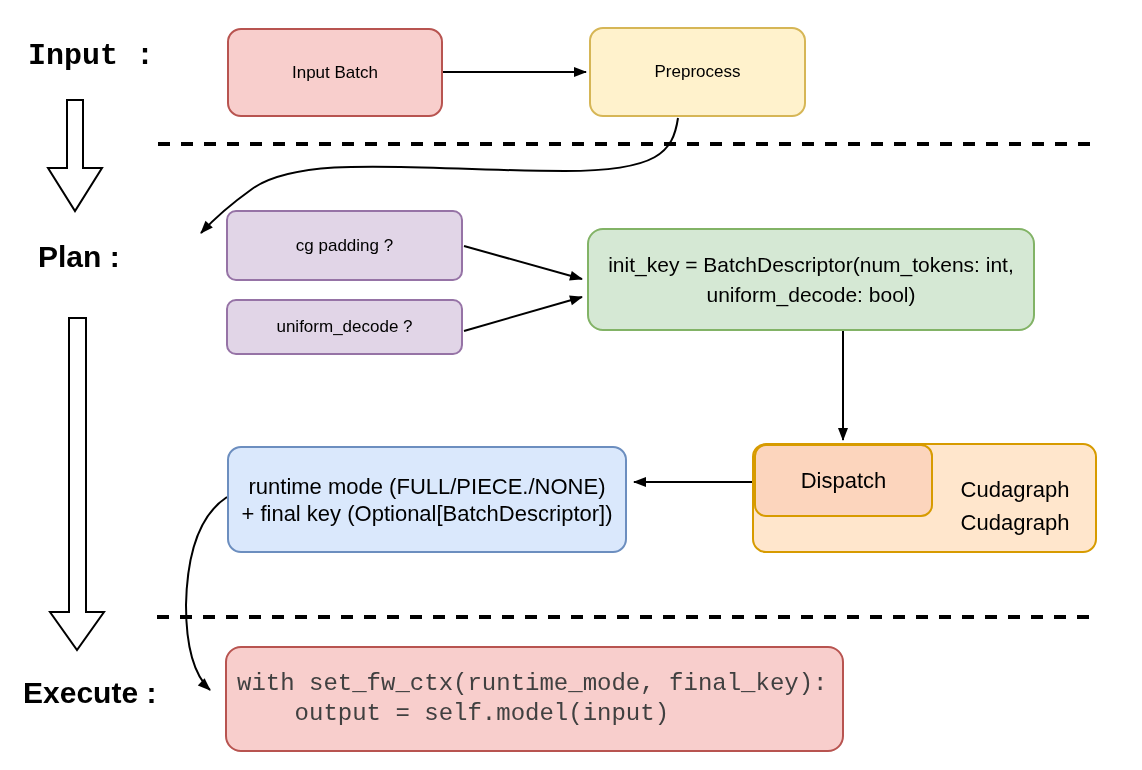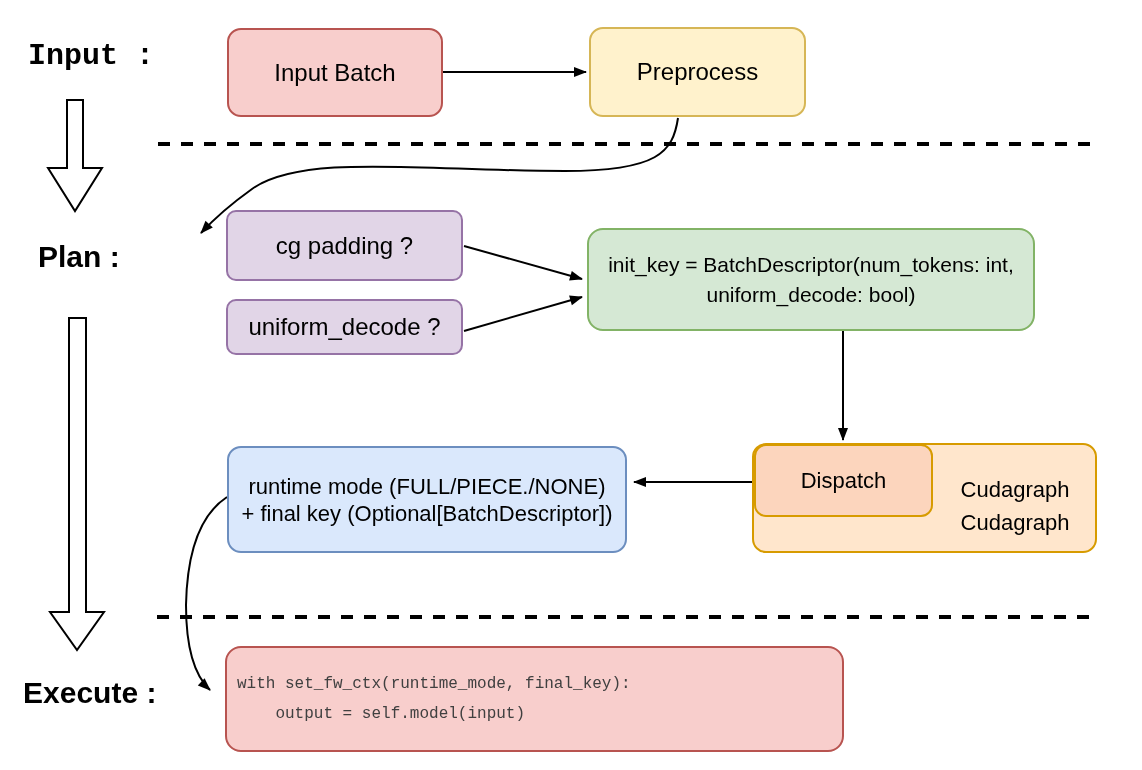--- a/index.html
+++ b/index.html
@@ -29,27 +29,27 @@
     text-align:center;color:#000;
   }
   .node span{display:block;}
   .red    {background:var(--red-fill);   border-color:var(--red-stroke);}
   .yellow {background:var(--yellow-fill);border-color:var(--yellow-stroke);}
   .purple {background:var(--purple-fill);border-color:var(--purple-stroke);border-radius:10px;}
   .green  {background:var(--green-fill); border-color:var(--green-stroke);border-radius:16px;}
   .blue   {background:var(--blue-fill);  border-color:var(--blue-stroke);}
   .orange {background:var(--orange-fill);border-color:var(--orange-stroke);}
   .dispatch{background:var(--dispatch-fill);border-color:var(--orange-stroke);border-radius:12px;}
-  .fs21{font-size:24px;}
+  .fs21{font-size:17px;}
   .fs22{font-size:22px;line-height:33px;}
   .fs18{font-size:22px;line-height:27px;}
   .green .ln{font-size:21px;line-height:30px;}
   .code{
     font-family:"Liberation Mono","DejaVu Sans Mono",monospace;
-    font-size:16px;line-height:30px;color:var(--code-text);
+    font-size:24px;line-height:30px;color:var(--code-text);
     align-items:flex-start;justify-content:center;text-align:left;
     padding-left:10px;white-space:pre;border-radius:16px;
   }
 </style>
 </head>
 <body>
 
 <div class="canvas">
 
   <svg width="1142" height="770" viewBox="0 0 1142 770">

